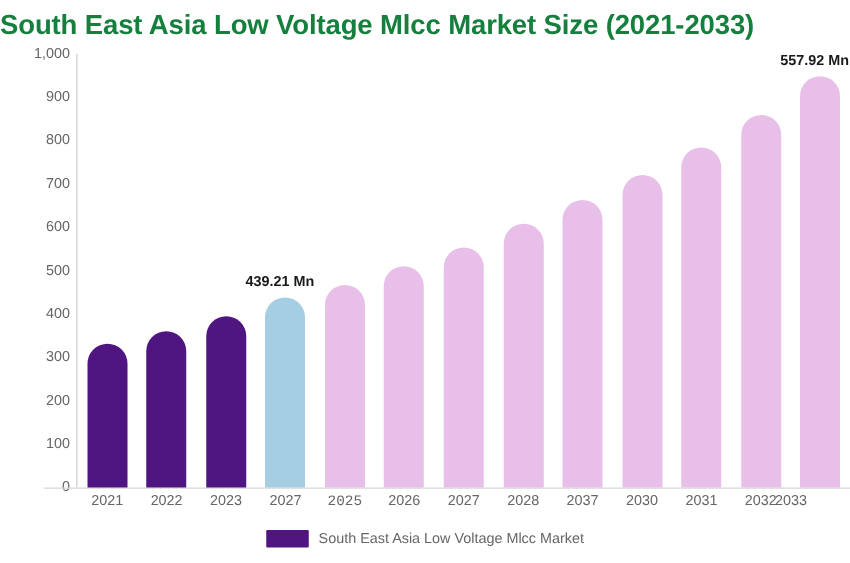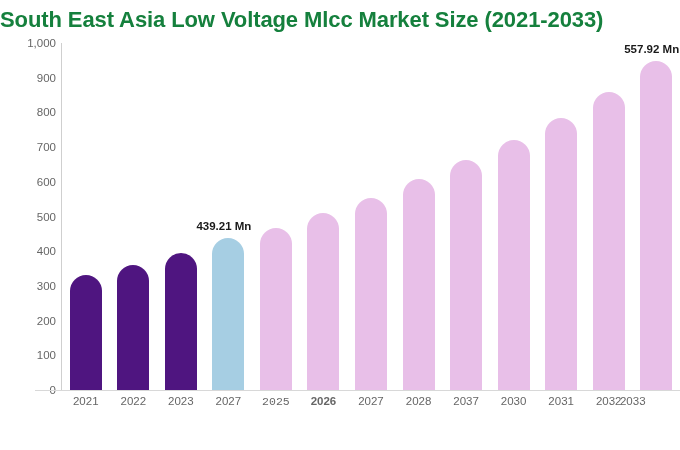--- a/index.html
+++ b/index.html
@@ -207,24 +207,28 @@
       <div class="data-label" style="top: 219.594px; left: 196.385px;">439.21 Mn</div>
       <div class="data-label" style="top: 43.3181px; left: 624.231px;">557.92 Mn</div>
     </div>
 
   <div class="x-labels" id="x-labels">
       <div class="x-tick" style="left: 0px; width: 47.5385px;">2021</div>
       <div class="x-tick" style="left: 47.5385px; width: 47.5385px;">2022</div>
       <div class="x-tick" style="left: 95.0769px; width: 47.5385px;">2023</div>
       <div class="x-tick" style="left: 142.615px; width: 47.5385px;">2027</div>
       <div class="x-tick" style="left: 190.154px; width: 47.5385px; font-family: Liberation Mono, monospace;">2025</div>
-      <div class="x-tick" style="left: 237.692px; width: 47.5385px; font-weight: bold;">2026</div>
+      <div class="x-tick" style="left: 237.692px; width: 47.5385px;">2026</div>
       <div class="x-tick" style="left: 285.231px; width: 47.5385px;">2027</div>
       <div class="x-tick" style="left: 332.769px; width: 47.5385px;">2028</div>
       <div class="x-tick" style="left: 380.308px; width: 47.5385px;">2037</div>
       <div class="x-tick" style="left: 427.846px; width: 47.5385px;">2030</div>
       <div class="x-tick" style="left: 475.385px; width: 47.5385px;">2031</div>
       <div class="x-tick" style="left: 522.923px; width: 47.5385px;">2032</div>
       <div class="x-tick" style="left: 547px; width: 47.5385px;">2033</div>
     </div>
 
+  <div class="legend">
+    <span class="legend-swatch" id="legend-swatch" style="background: rgb(79, 21, 128);"></span>
+    <span class="legend-label" id="legend-label">South East Asia Low Voltage Mlcc Market</span>
+  </div>
 
 </div>
 
 </body></html>

